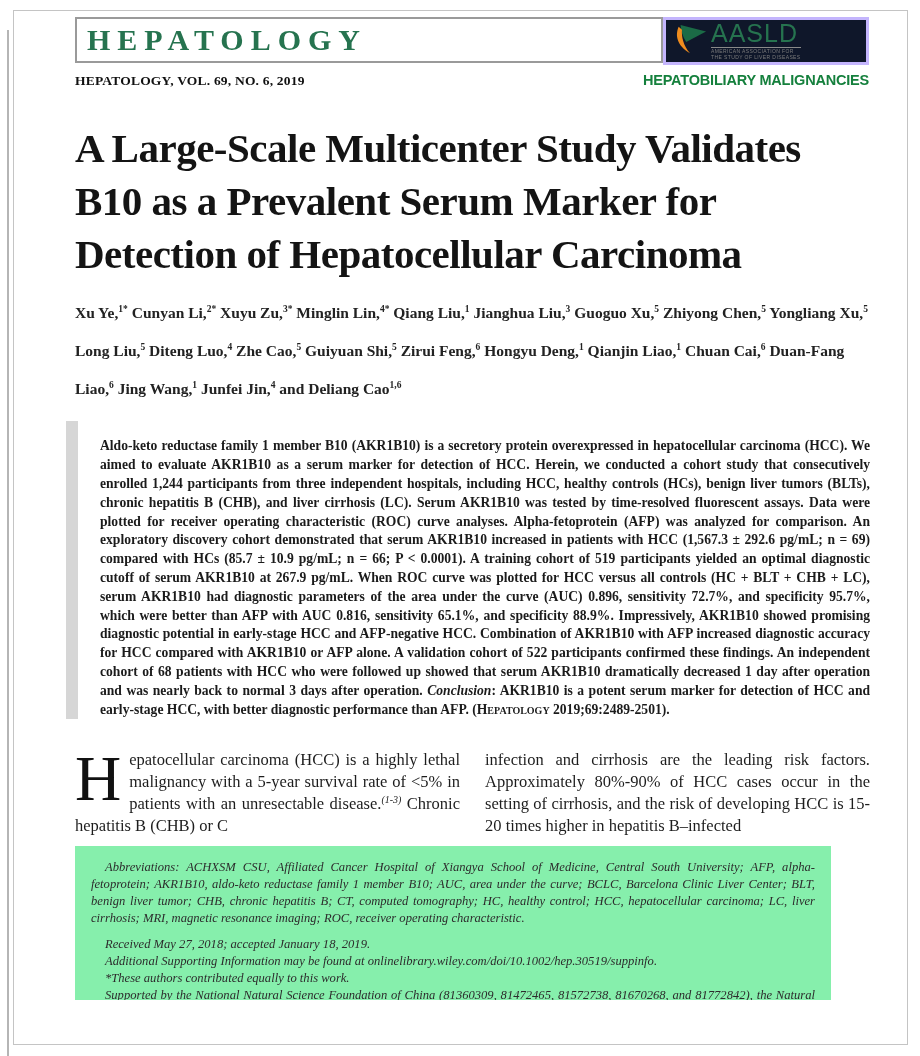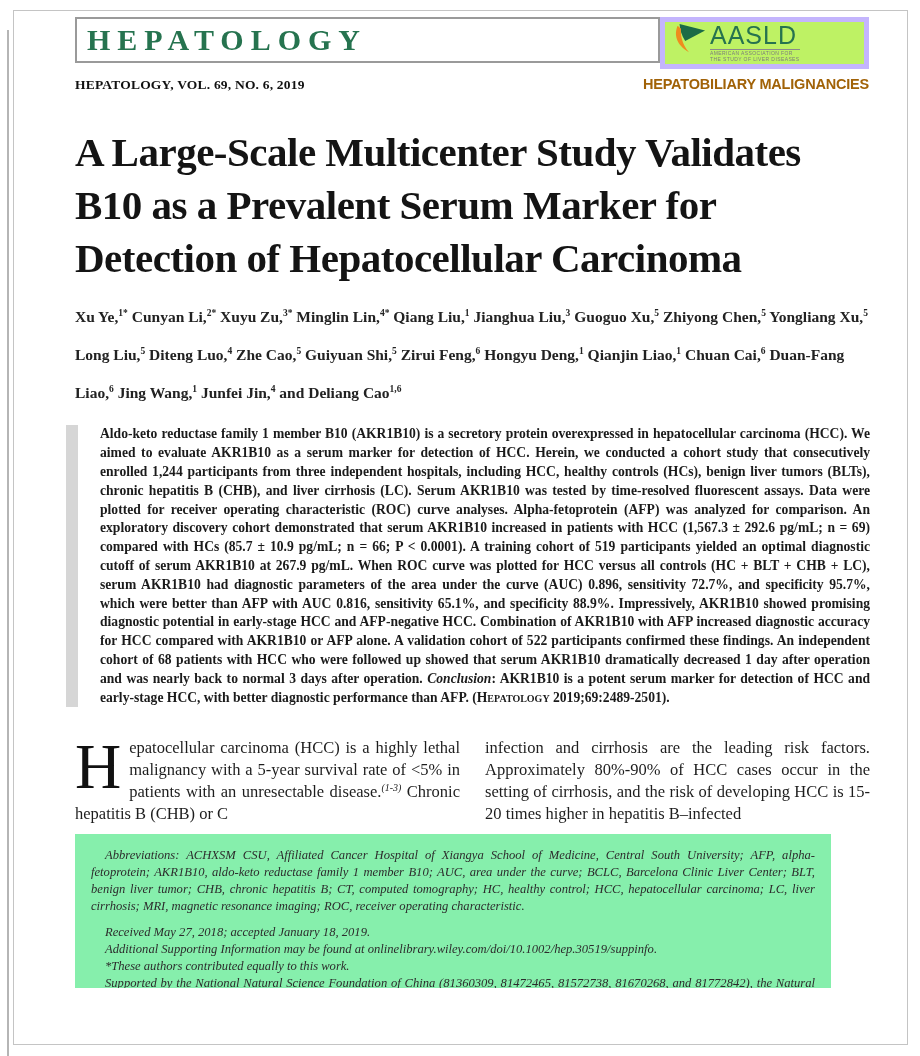--- a/index.html
+++ b/index.html
@@ -8,45 +8,45 @@
   .stack-edge{position:absolute;left:7px;top:30px;width:2px;height:1026px;background:#b5b5b5;}
   .page{position:absolute;left:13px;top:10px;width:893px;height:1033px;background:#ffffff;
         border:1px solid #c4c4c4;overflow:hidden;}
   .content{padding:6px 38px 0 61px;}
 
   
   .hdr-row1{display:flex;justify-content:space-between;align-items:flex-start;}
   .journal-box{width:592px;height:42px;border:2px solid #9a9a9a;display:flex;align-items:center;
                padding-left:10px;background:#fff;}
   .journal-name{font-size:30px;font-weight:bold;letter-spacing:7px;color:#26734f;}
-  .logo-box{width:196px;height:40px;border:5px solid #c4b5fd;display:flex;align-items:flex-start;
-            padding:1px 5px;background:#bef264;}
+  .logo-box{width:196px;height:40px;border:3px solid #c4b5fd;display:flex;align-items:center;
+            padding:1px 5px;background:#0f172a;}
   .logo-icon{width:38px;height:34px;flex:0 0 auto;}
   .logo-right{margin-left:2px;display:flex;flex-direction:column;line-height:1;}
   .logo-acronym{font-family:"Liberation Sans",sans-serif;font-size:25px;color:#26734f;
                 letter-spacing:1px;font-weight:500;}
   .logo-tagline{border-top:1px solid #8a8a8a;margin-top:1px;padding-top:1px;
                 font-family:"Liberation Sans",sans-serif;font-size:5px;color:#7c7c7c;
                 letter-spacing:.4px;line-height:1.15;}
   .hdr-row2{display:flex;justify-content:space-between;align-items:baseline;margin-top:7px;}
   .vol-line{font-size:13.5px;font-weight:bold;letter-spacing:.2px;color:#111;}
   .section-line{font-family:"Liberation Sans",sans-serif;font-size:14.5px;font-weight:bold;
-                letter-spacing:-.2px;color:#a16207;}
+                letter-spacing:-.2px;color:#15803d;}
 
   
   .article-title{margin-top:33px;font-size:41px;line-height:53px;font-weight:bold;color:#141414;
                  letter-spacing:-.5px;}
   .authors{margin-top:11px;font-size:15.5px;font-weight:600;line-height:34px;color:#222;width:795px;}
   .authors sup{font-size:9.5px;font-weight:600;}
 
   
   .abstract{display:flex;margin-top:15px;margin-left:-9px;width:804px;}
   .abstract-bar{flex:0 0 12px;background:#d6d6d6;}
   .abstract-text{margin-left:22px;width:770px;font-size:13.6px;line-height:18.8px;
-                 font-weight:600;text-align:justify;color:#1b1b1b;}
+                 font-weight:600;text-align:justify;color:#1b1b1b;margin-top:16px;}
   .abstract-text i{font-weight:600;}
   .sc{font-variant:small-caps;}
 
   
   .body-cols{display:flex;margin-top:30px;width:795px;}
   .col{width:385px;font-size:16.5px;line-height:22px;text-align:justify;color:#1d1d1d;}
   .col + .col{margin-left:25px;}
   .dropcap{float:left;font-size:64px;line-height:52px;padding:4px 8px 0 0;color:#111;
            font-weight:400;}
   .refsup{font-size:10px;vertical-align:super;line-height:0;font-style:italic;}

